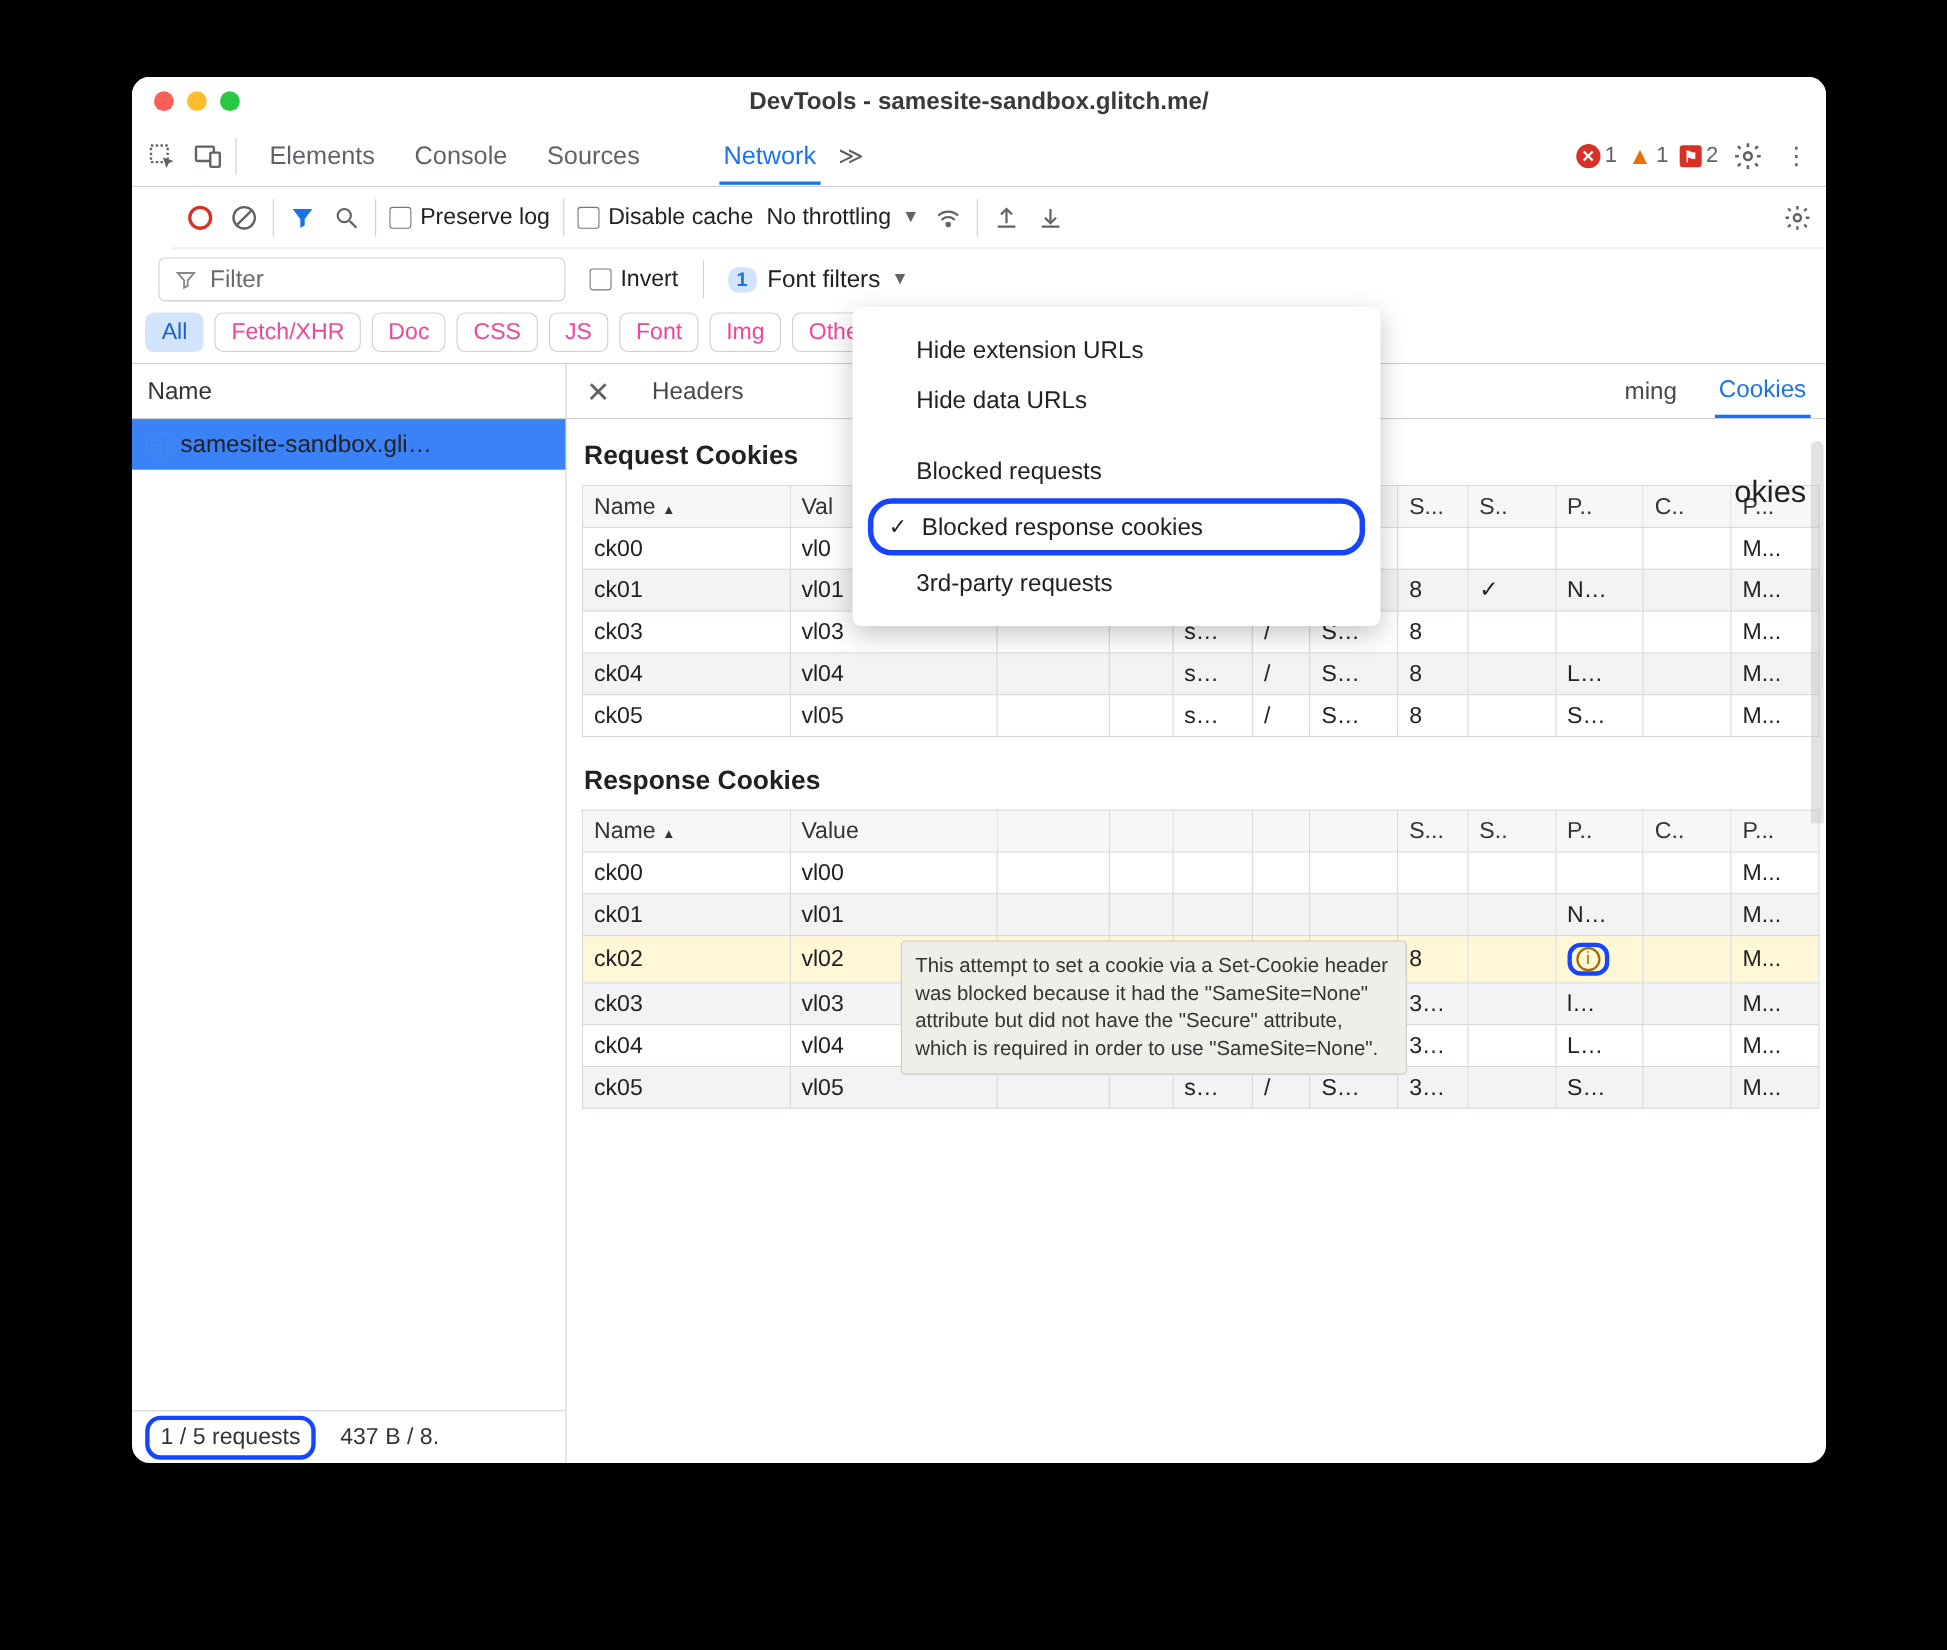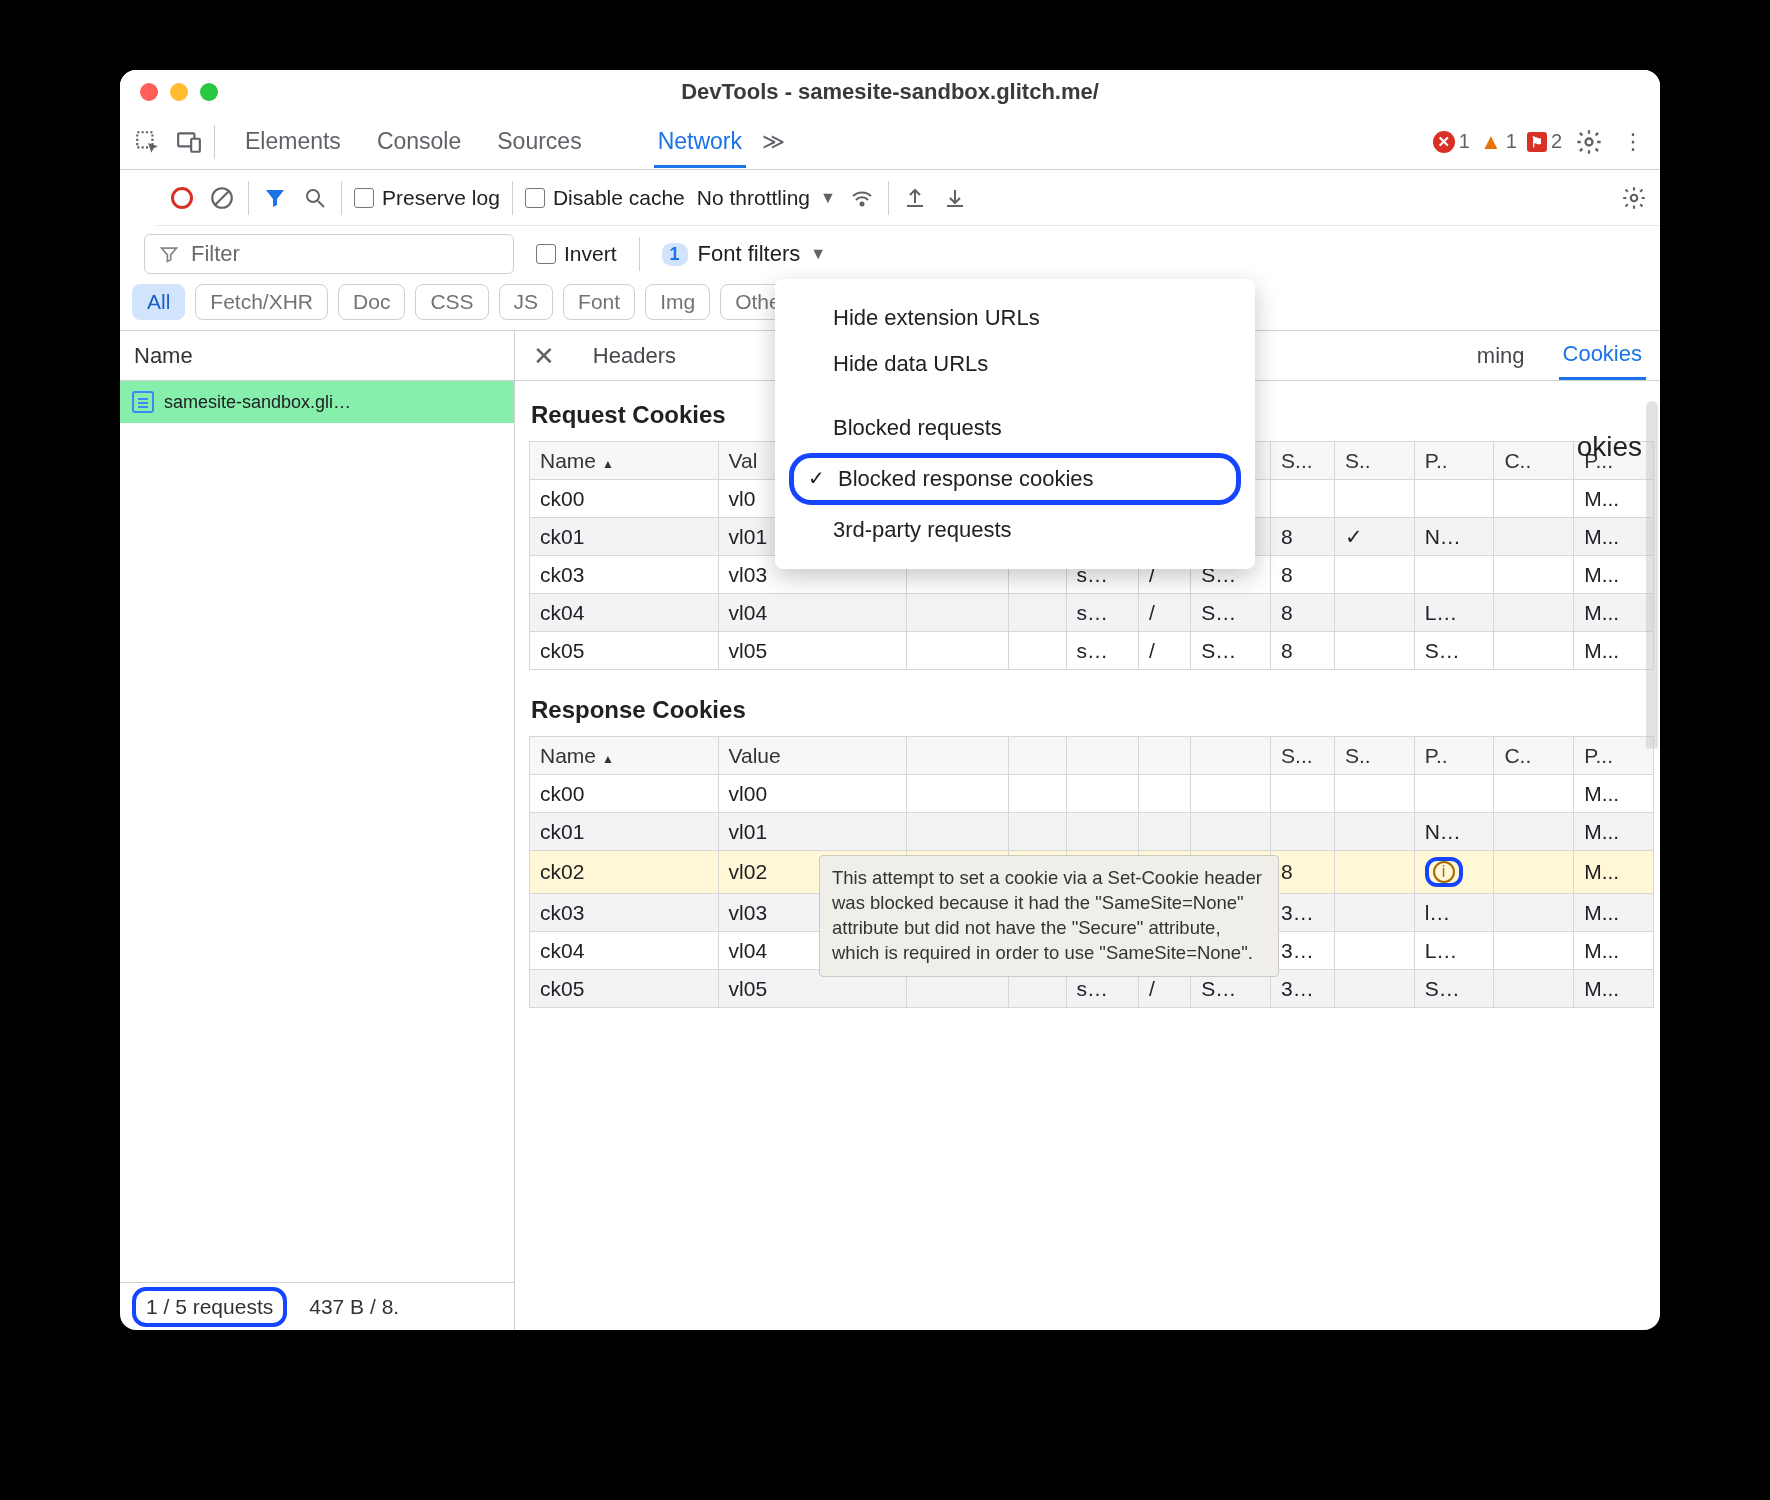--- a/index.html
+++ b/index.html
@@ -94,21 +94,21 @@
   .count-pill {
     background:#d2e3fc; color:#1a73e8; border-radius:9px;
     font-size:18px; font-weight:600; padding:1px 8px;
   }
   .more-filters { display:flex; align-items:center; gap:10px; font-size:22px; cursor:pointer; }
 
   
   .chips { display:flex; gap:10px; padding:4px 12px 10px; }
   .chip {
     border:1px solid #cfcfcf; border-radius:8px; padding:5px 14px;
-    font-size:21px; color:#737373; cursor:pointer; background:#fff;
+    font-size:21px; color:#ec4899; cursor:pointer; background:#fff;
   }
   .chip.active { background:#d2e3fc; border-color:#d2e3fc; color:#1a5fc2; }
 
   
   .body {
     flex:1;
     display:flex;
     border-top:1px solid #d0d0d0;
     min-height:0;
     position:relative;
@@ -117,21 +117,21 @@
     width:395px;
     border-right:1px solid #d0d0d0;
     display:flex; flex-direction:column;
   }
   .col-head {
     height:50px; display:flex; align-items:center; padding:0 14px;
     border-bottom:1px solid #d0d0d0; font-size:22px; color:#333;
   }
   .req-item {
     display:flex; align-items:center; gap:10px; padding:10px 12px;
-    background:#86efac; font-size:18px;
+    background:#3b82f6; font-size:22px;
   }
   .doc-ico { width:22px; height:22px; border:2px solid #4285f4; border-radius:3px; position:relative; }
   .doc-ico::before { content:""; position:absolute; left:4px; right:4px; top:5px; height:2px; background:#4285f4; box-shadow:0 4px 0 #4285f4, 0 8px 0 #4285f4; }
   .left-spacer { flex:1; }
   .status-bar {
     height:48px; display:flex; align-items:center; gap:22px;
     padding:0 12px; border-top:1px solid #d0d0d0; font-size:21px; color:#333;
     overflow:hidden; white-space:nowrap;
   }
   .status-hi { border:4px solid #1545ff; border-radius:14px; padding:4px 10px; font-weight:500;}

